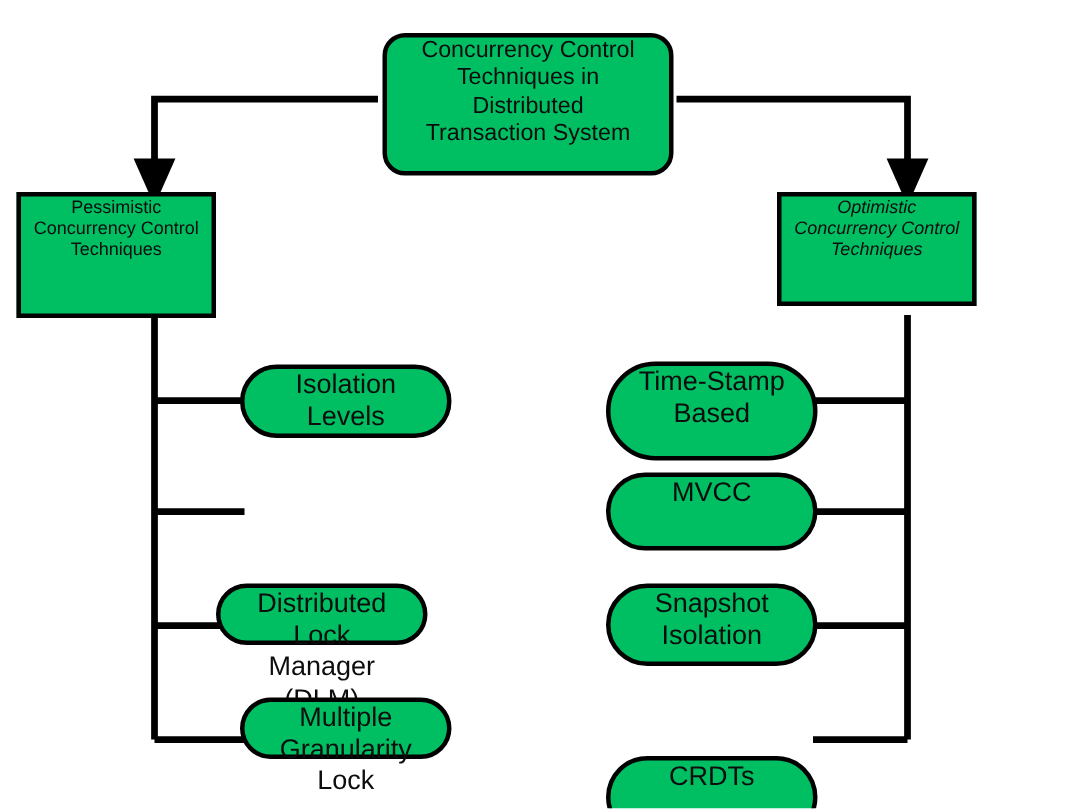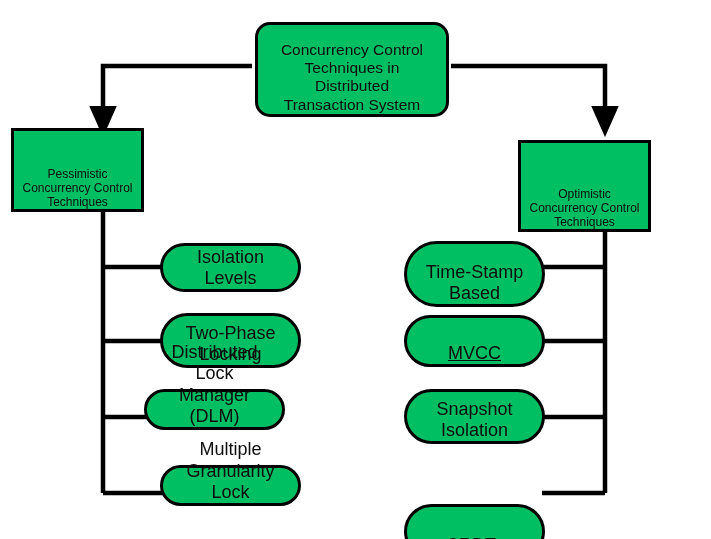--- a/index.html
+++ b/index.html
@@ -22,21 +22,21 @@
     width: 711px;
     height: 539px;
     pointer-events: none;
   }
   .node {
     position: absolute;
     box-sizing: border-box;
     background: #00BF63;
     border: 3px solid #000000;
     display: flex;
-    align-items: flex-end;
+    align-items: flex-start;
     justify-content: center;
     text-align: center;
     color: #0d0d0d;
     line-height: 1.18;
     white-space: pre-line;
     z-index: 2;
   }
   .node.root {
     border-radius: 15px;
     font-size: 15.5px;
@@ -89,47 +89,43 @@
 Distributed
 Transaction System</span>
   </div>
 
   <div class="node branch" style="left:11px; top:128px; width:133px; height:84px;">
     <span>Pessimistic
 Concurrency Control
 Techniques</span>
   </div>
 
-  <div class="node branch" style="left:518px; top:140px; width:133px; height:92px;">
+  <div class="node branch" style="left:518px; top:128px; width:133px; height:76px;font-style:italic;">
     <span>Optimistic
 Concurrency Control
 Techniques</span>
   </div>
 
   <div class="node leaf" style="left:160px; top:243px; width:141px; height:49px;">
     <span>Isolation Levels</span>
-  </div>
-  <div class="node leaf" style="left:160px; top:313px; width:141px; height:55px;">
-    <span>Two-Phase
-Locking</span>
   </div>
   <div class="node leaf" style="left:144px; top:389px; width:141px; height:41px;">
     <span>Distributed Lock
 Manager (DLM)</span>
   </div>
   <div class="node leaf" style="left:160px; top:465px; width:141px; height:41px;">
     <span>Multiple
 Granularity Lock</span>
   </div>
 
   <div class="node leaf" style="left:404px; top:241px; width:141px; height:66px;">
     <span>Time-Stamp
 Based</span>
   </div>
-  <div class="node leaf" style="left:404px; top:315px; width:141px; height:52px;text-decoration:underline;">
+  <div class="node leaf" style="left:404px; top:315px; width:141px; height:52px;">
     <span>MVCC</span>
   </div>
   <div class="node leaf" style="left:404px; top:389px; width:141px; height:55px;">
     <span>Snapshot
 Isolation</span>
   </div>
   <div class="node leaf" style="left:404px; top:465px; width:141px; height:55px;margin-top:39px;">
     <span>CRDTs</span>
   </div>
 

